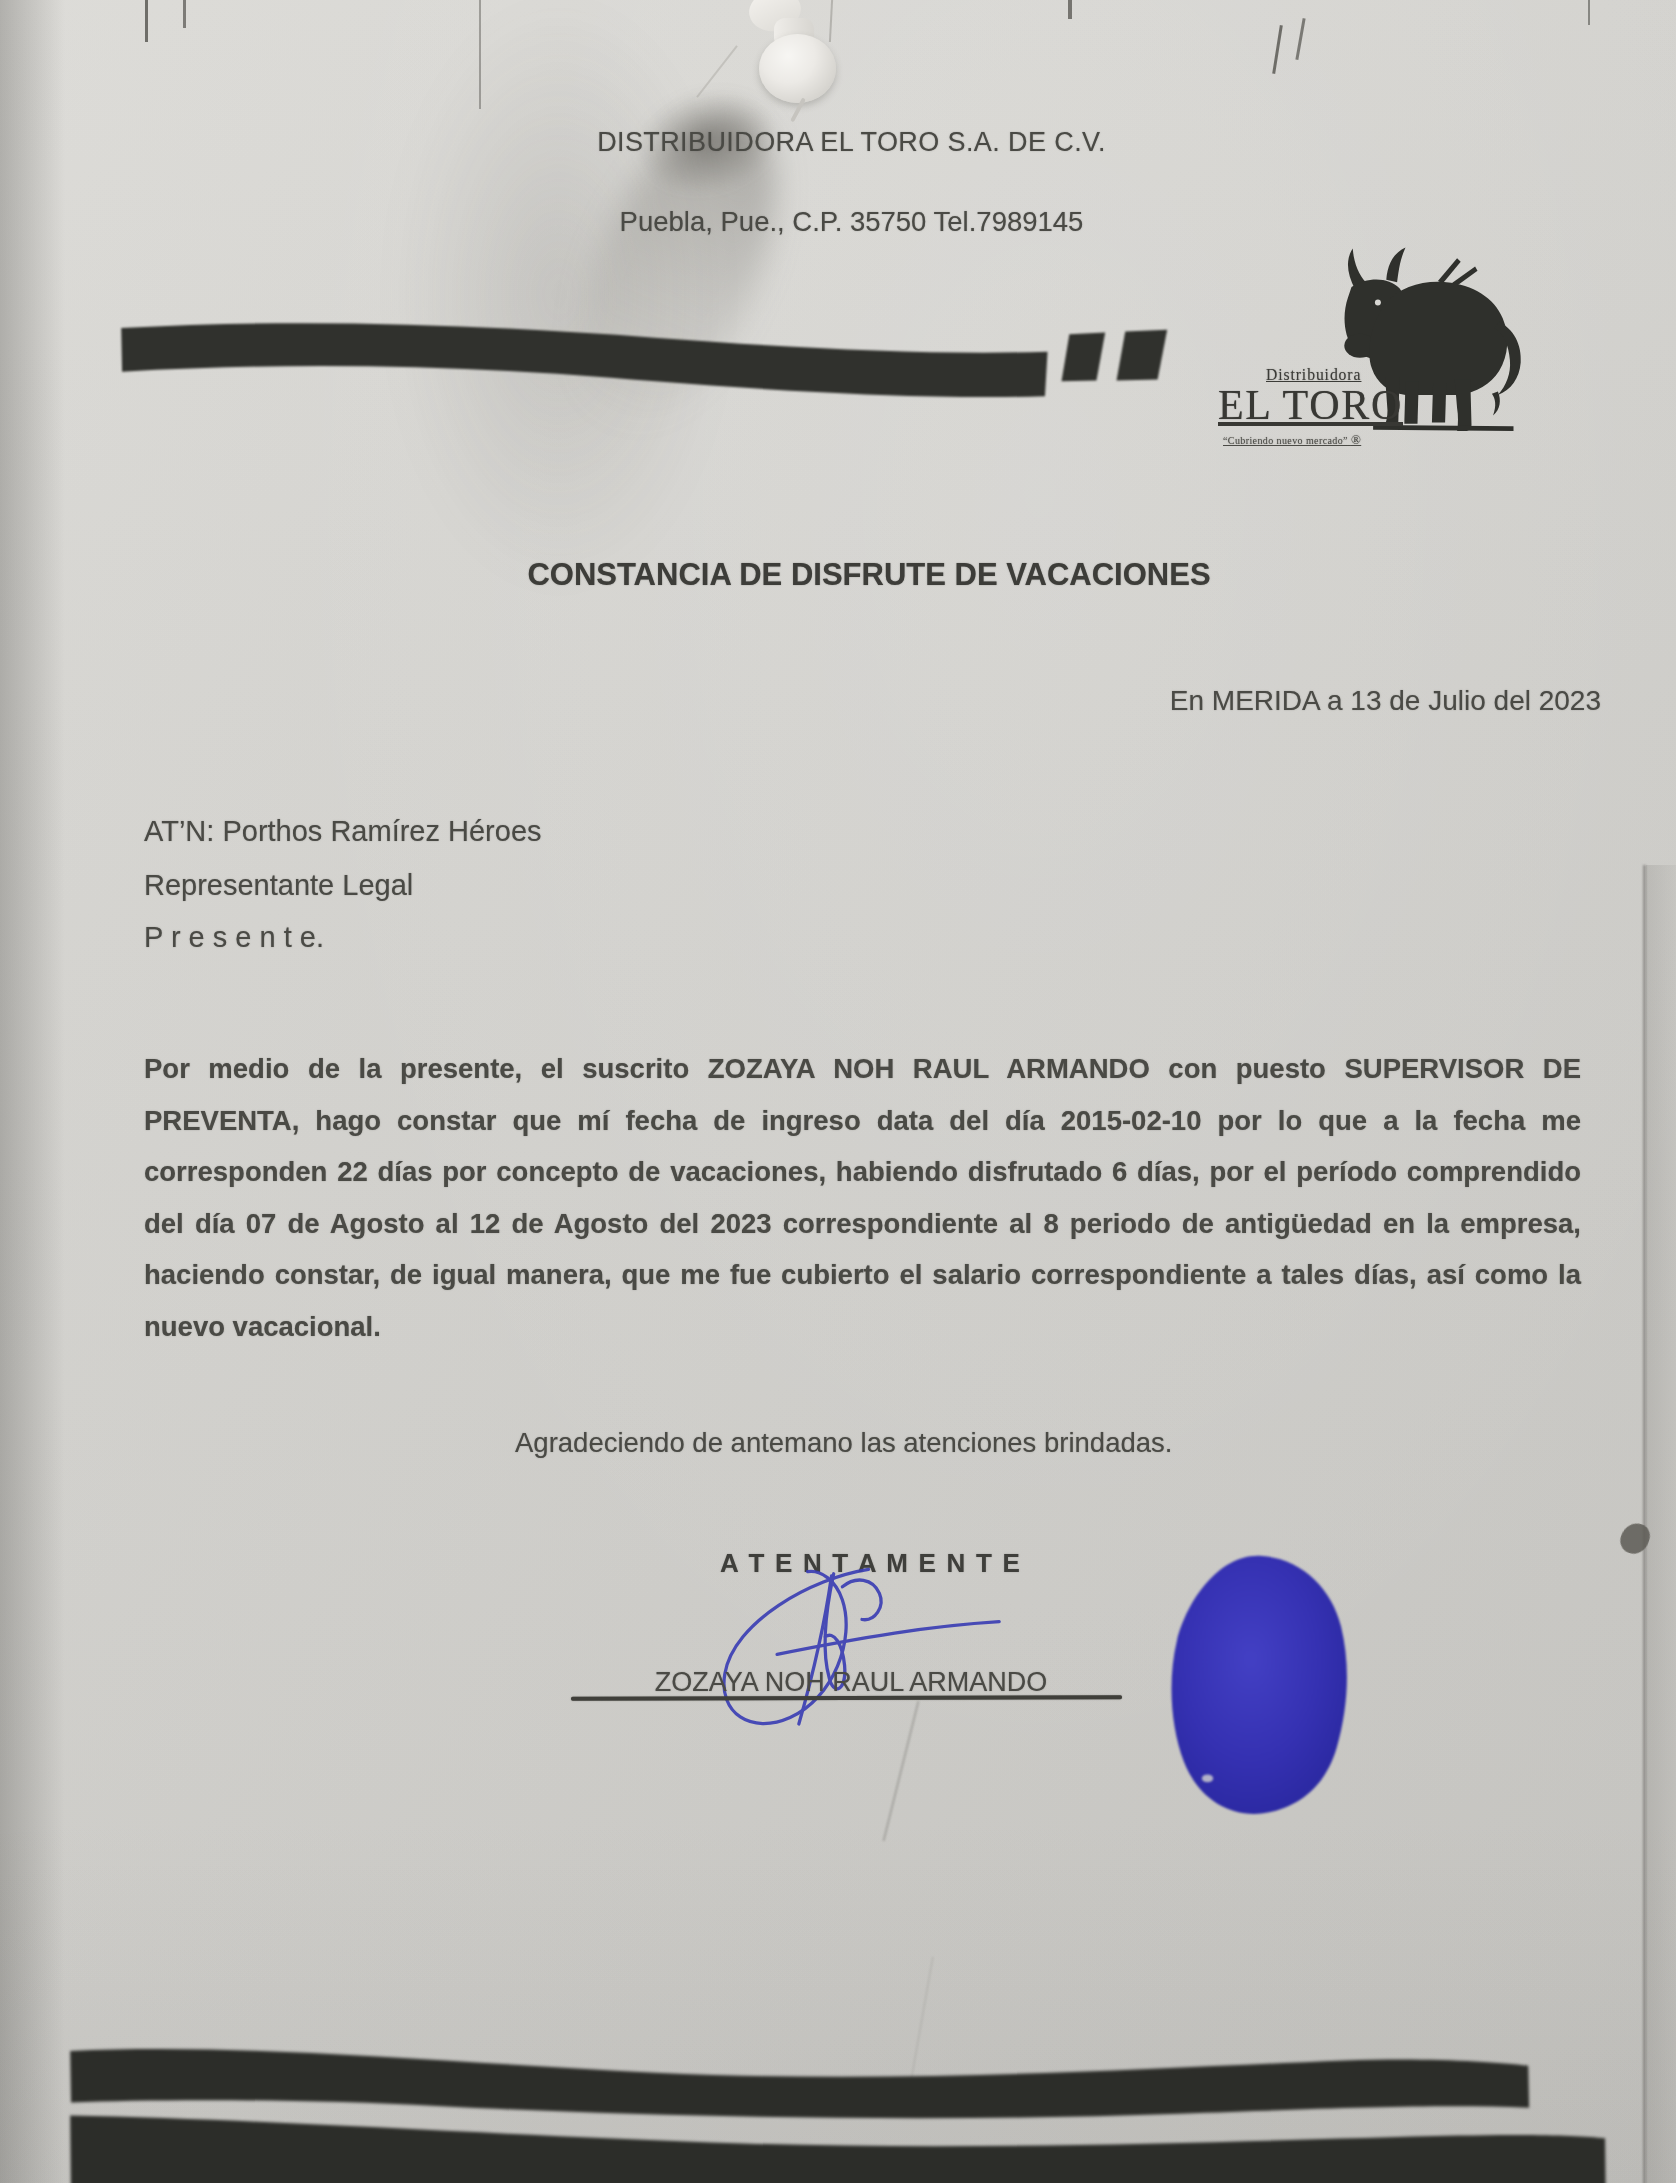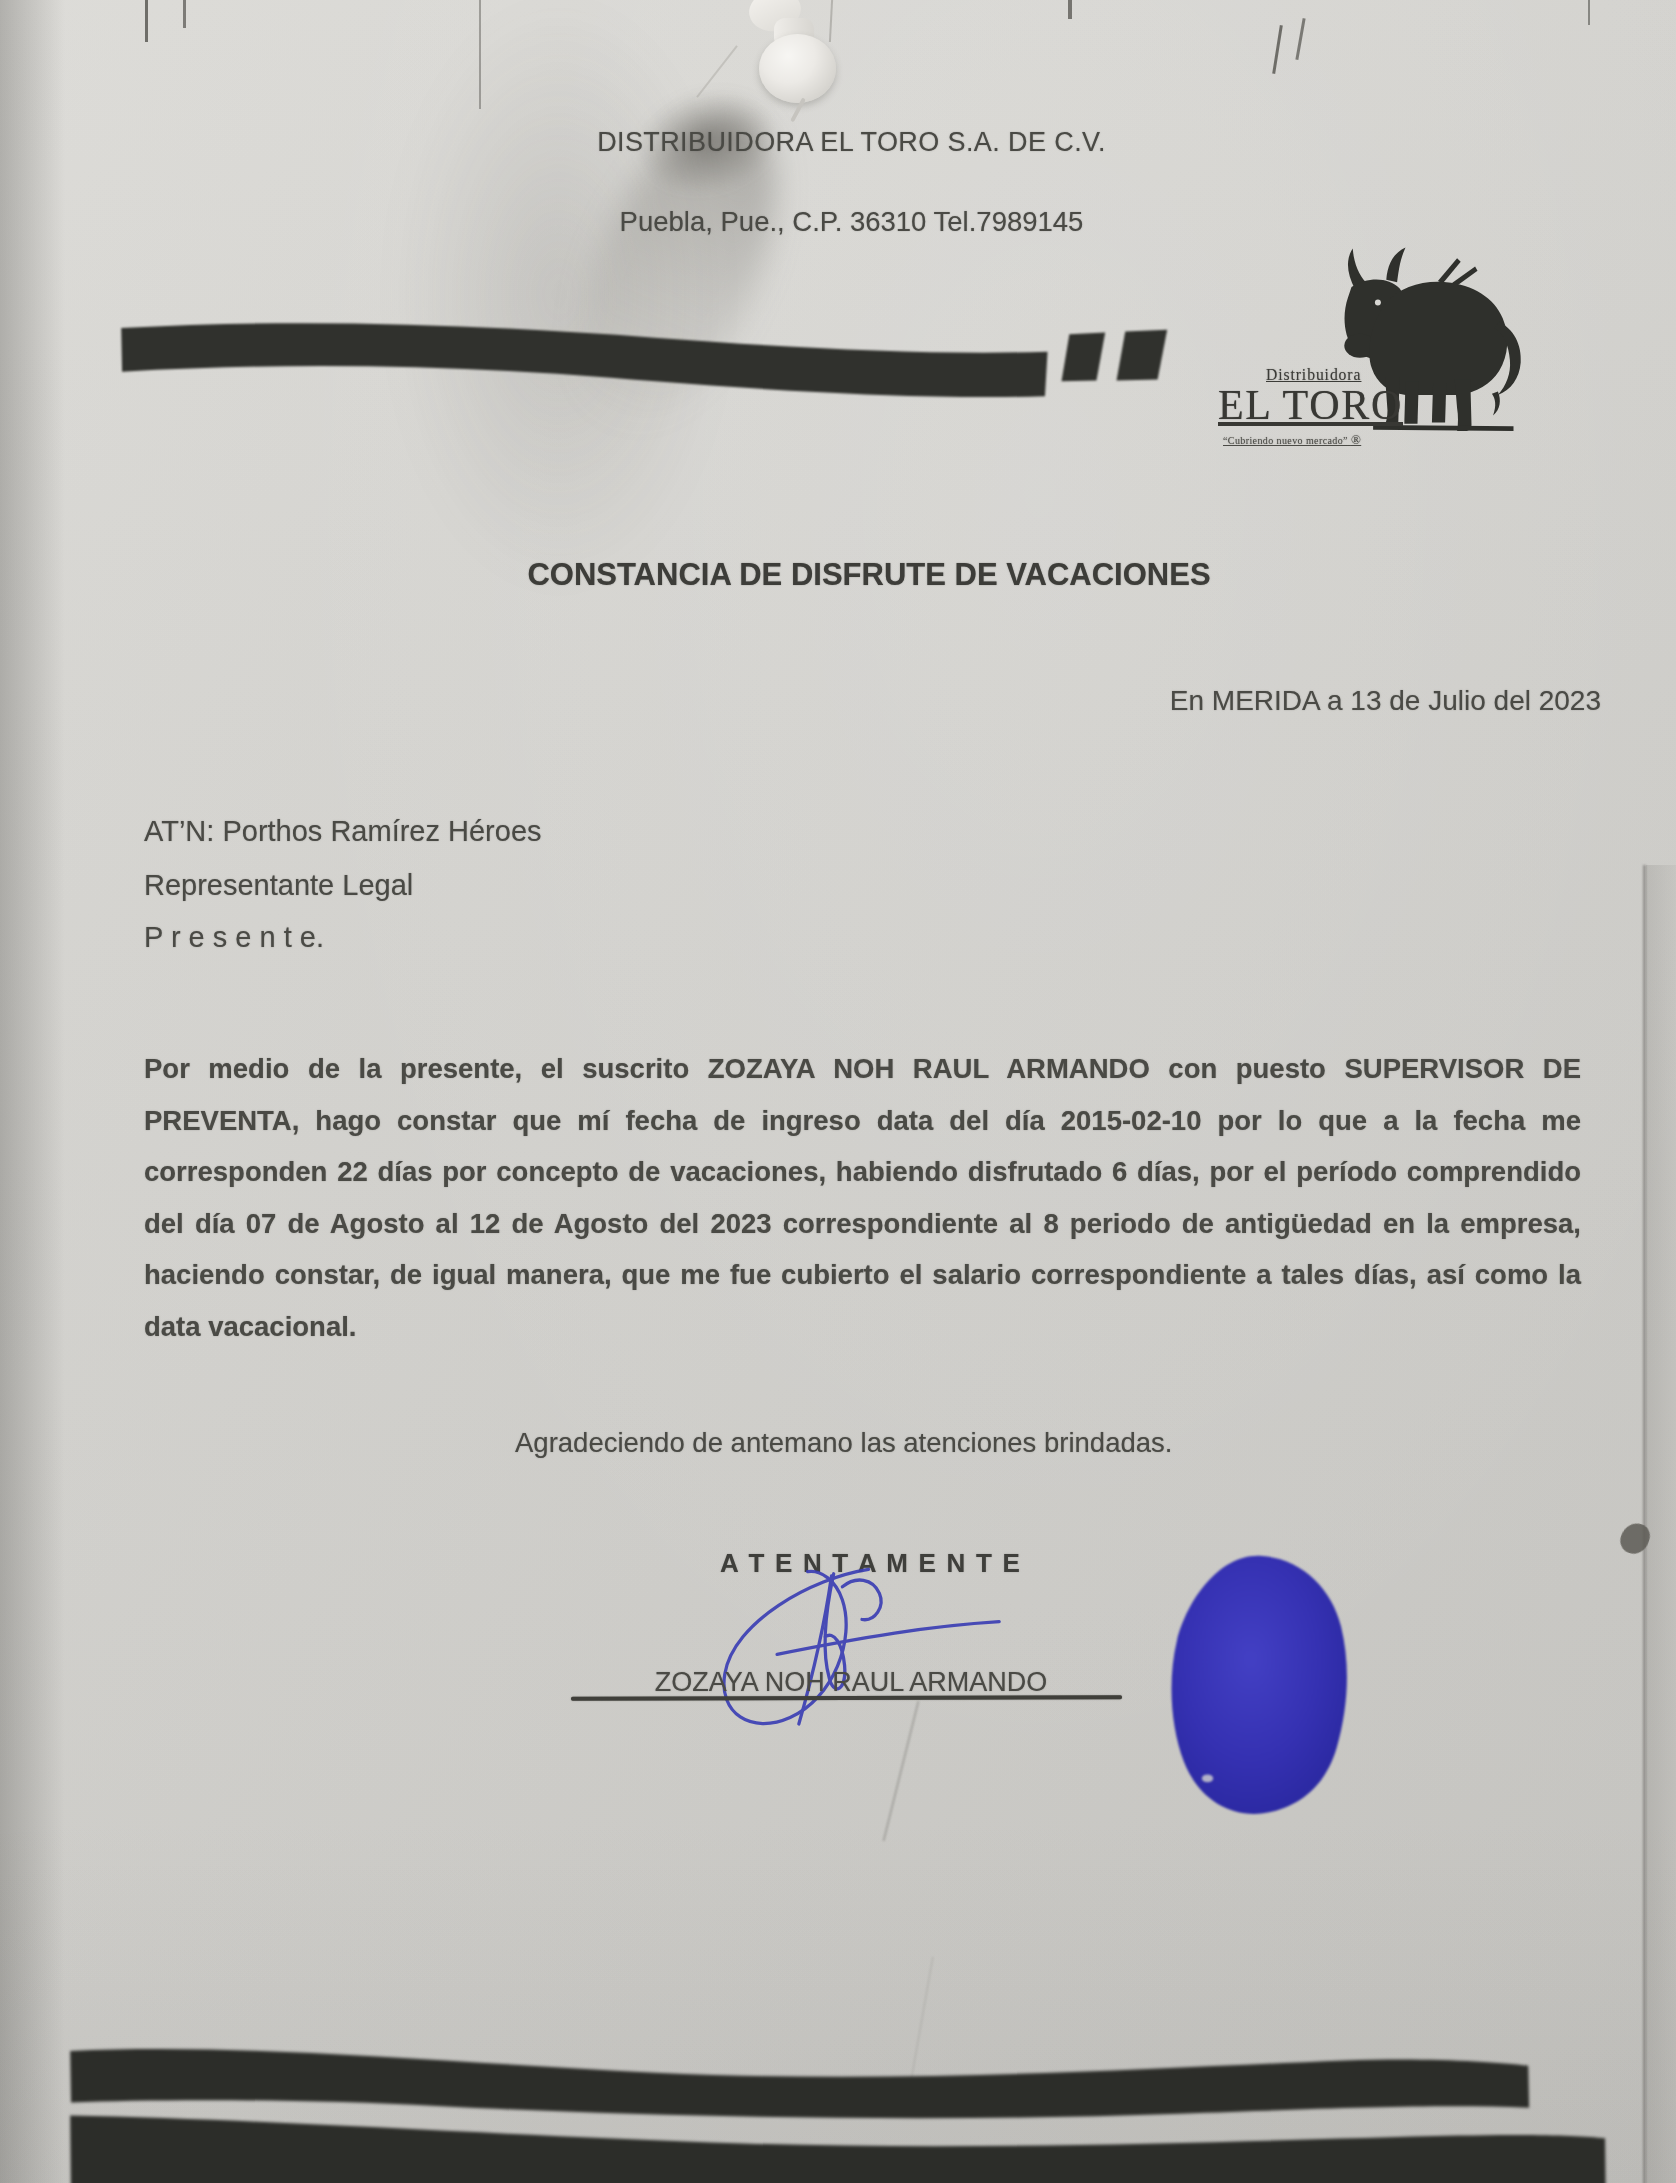--- a/index.html
+++ b/index.html
@@ -93,21 +93,21 @@
   <div class="abs" id="pin-shadow-long"></div>
   <div class="abs" id="pin-shadow-head"></div>
   <div class="abs" id="pin-thread"></div>
   <div class="abs" id="pin-glint"></div>
   <div class="abs" id="pin-disc"></div>
   <div class="abs" id="pin-neck"></div>
   <div class="abs" id="pin-ball"></div>
   <div class="abs" id="pin-tip"></div>
 
   <div class="t center" style="left:415px;top:127px;width:873px;font-size:27px;letter-spacing:0.4px;text-align:center;">DISTRIBUIDORA EL TORO S.A. DE C.V.</div>
-  <div class="t center" style="left:415px;top:206px;width:873px;font-size:27.5px;">Puebla, Pue., C.P. 36310 Tel.7989145</div>
+  <div class="t center" style="left:415px;top:206px;width:873px;font-size:27.5px;">Puebla, Pue., C.P. 35750 Tel.7989145</div>
 
   <svg class="band-svg" style="left:109px;top:306px;" width="1135" height="114" viewBox="0 0 2600 260">
     <path d="M28,50 C420,28 820,40 1250,72 C1600,98 1900,112 2150,104 L2144,206 C1900,214 1560,198 1150,164 C750,132 380,130 30,150 Z" fill="#30312d"></path>
     <path d="M2200,64 L2282,60 L2262,170 L2182,172 Z" fill="#30312d"></path>
     <path d="M2328,58 L2424,54 L2402,168 L2308,170 Z" fill="#30312d"></path>
   </svg>
 
   <svg class="abs" style="left:1310px;top:245px;filter:blur(0.7px);" width="227" height="192" viewBox="0 0 360 320">
     <g fill="#2f302c">
       <path d="M66,74 C52,48 50,24 62,6 C64,30 72,50 84,62 Z"></path>
@@ -141,21 +141,21 @@
   <div class="t" style="left:144px;top:815px;font-size:29px;">AT’N: Porthos Ramírez Héroes</div>
   <div class="t" style="left:144px;top:869px;font-size:29px;">Representante Legal</div>
   <div class="t" style="left:144px;top:921px;font-size:29px;">P r e s e n t e.</div>
 
   <div>
     <div class="body-line" style="top:1043px;">Por medio de la presente, el suscrito ZOZAYA NOH RAUL ARMANDO con puesto SUPERVISOR DE</div>
     <div class="body-line" style="top:1095px;">PREVENTA, hago constar que mí fecha de ingreso data del día 2015-02-10 por lo que a la fecha me</div>
     <div class="body-line" style="top:1146px;">corresponden 22 días por concepto de vacaciones, habiendo disfrutado 6 días, por el período comprendido</div>
     <div class="body-line" style="top:1198px;">del día 07 de Agosto al 12 de Agosto del 2023 correspondiente al 8 periodo de antigüedad en la empresa,</div>
     <div class="body-line" style="top:1249px;">haciendo constar, de igual manera, que me fue cubierto el salario correspondiente a tales días, así como la</div>
-    <div class="body-line last" style="top:1301px;">data vacacional.</div>
+    <div class="body-line last" style="top:1301px;">nuevo vacacional.</div>
   </div>
 
   <div class="t" style="left:515px;top:1427px;font-size:27.5px;">Agradeciendo de antemano las atenciones brindadas.</div>
 
   <div class="t" style="left:720px;top:1548px;font-size:26px;font-weight:700;letter-spacing:1.7px;color:#3f3f3b;">A T E N T A M E N T E</div>
 
   <svg class="sig-svg" style="left:624px;top:1552px;" width="415" height="196" viewBox="0 0 950 450">
     <g fill="none" stroke="#3c3fb4" stroke-width="7.5" stroke-linecap="round" opacity=".92">
       <path d="M560,40 C430,60 250,160 230,280 C215,370 290,420 380,380 C480,335 530,200 500,110 C485,65 450,40 420,45"></path>
       <path d="M480,50 C465,120 450,220 470,290 C480,330 510,320 505,260 C500,210 480,180 460,195"></path>

